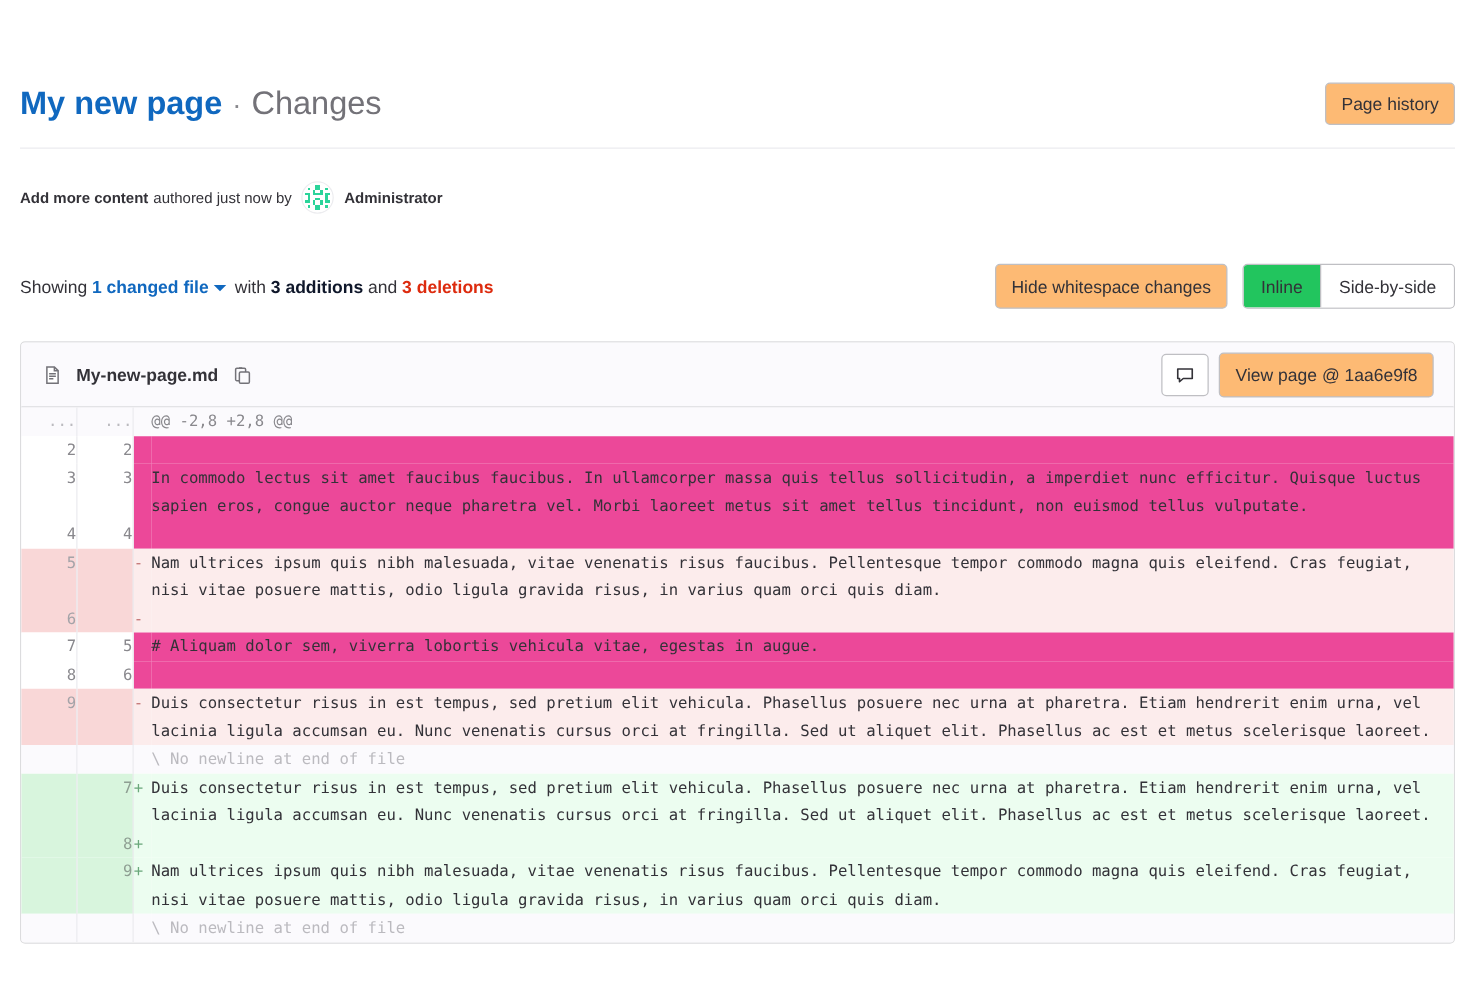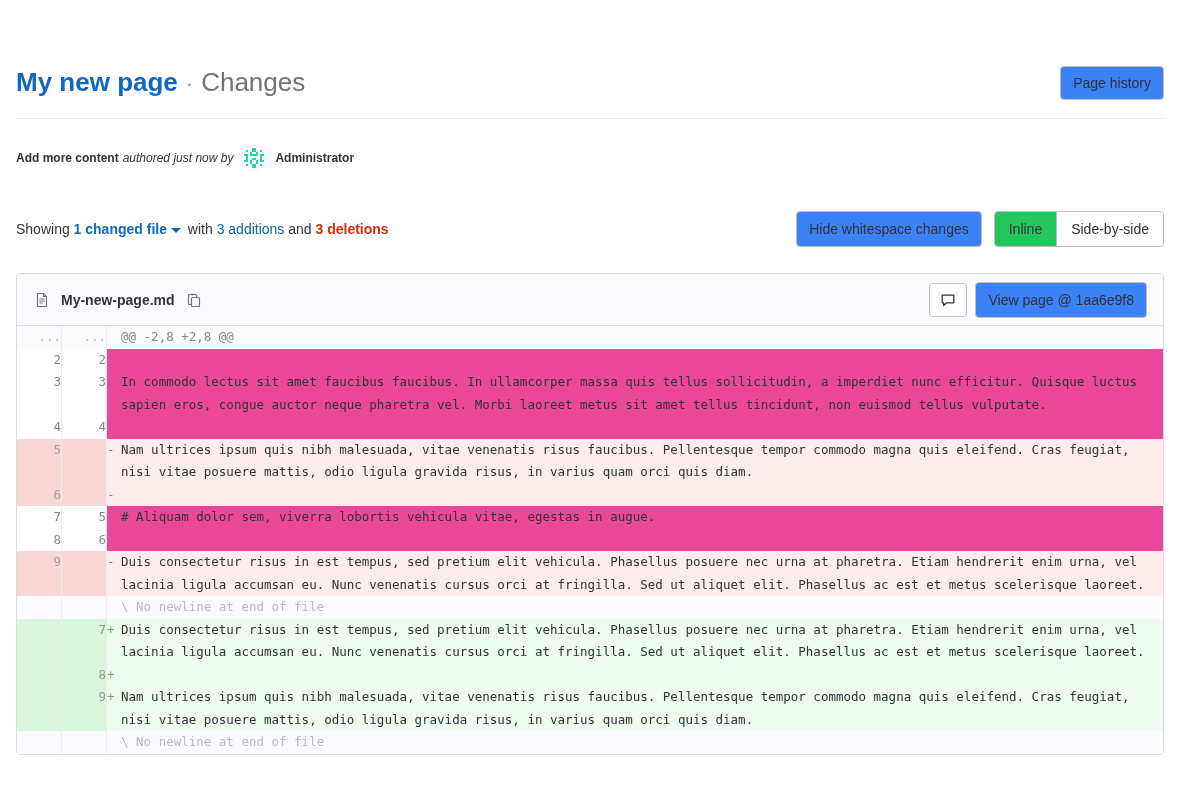--- a/index.html
+++ b/index.html
@@ -52,21 +52,21 @@
   .title-sub {
     color: #737278;
     font-weight: normal;
     font-size: 26px;
   }
   .btn {
     box-sizing: border-box;
     display: inline-flex;
     align-items: center;
     justify-content: center;
-    background: #3b82f6;
+    background: #fdba74;
     border: 1px solid #bfbfc3;
     border-radius: 4px;
     color: #333238;
     font-size: 14px;
     line-height: 20px;
     padding: 7px 12px;
     cursor: pointer;
     white-space: nowrap;
     font-family: "Liberation Sans", sans-serif;
   }
@@ -78,21 +78,21 @@
     align-items: center;
     font-size: 12px;
     line-height: 20px;
     color: #333238;
     padding-top: 26px;
   }
   .commit-title {
     font-weight: bold;
     color: #333238;
   }
-  .commit-mid { margin: 0 4px; color: #333238; font-style: italic; }
+  .commit-mid { margin: 0 4px; color: #333238; }
   .avatar {
     width: 24px;
     height: 24px;
     border-radius: 50%;
     margin: 0 8px 0 4px;
     background: #ffffff;
     border: 1px solid #ececef;
     overflow: hidden;
     flex: none;
   }
@@ -117,21 +117,21 @@
   }
   .caret {
     display: inline-block;
     width: 0; height: 0;
     border-left: 5px solid transparent;
     border-right: 5px solid transparent;
     border-top: 5px solid #1068bf;
     margin: 0 3px 0 4px;
     vertical-align: middle;
   }
-  .additions { color: #0369a1; font-weight: normal; }
+  .additions { color: #0f172a; font-weight: bold; }
   .deletions { color: #dd2b0e; font-weight: bold; }
 
   .toolbar-right { display: flex; align-items: center; gap: 12px; }
   .segmented {
     display: inline-flex;
     border: 1px solid #bfbfc3;
     border-radius: 4px;
     overflow: hidden;
   }
   .segmented .seg {

